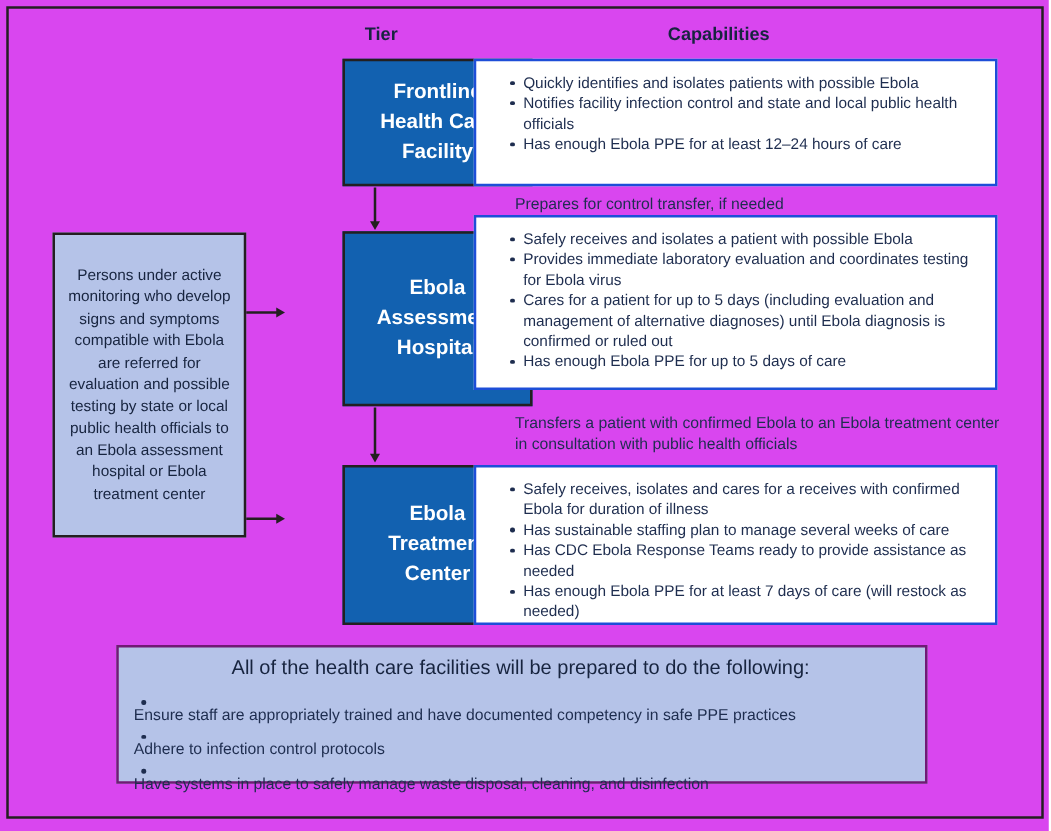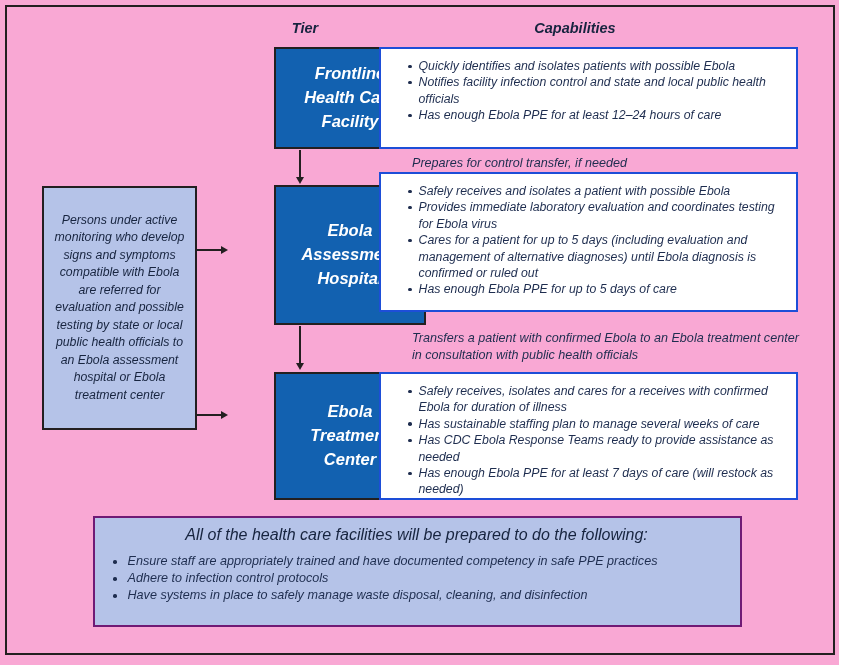--- a/index.html
+++ b/index.html
@@ -1,18 +1,18 @@
 <!DOCTYPE html>
 <html><head>
 <meta charset="utf-8">
 <style>
   html,body{margin:0;padding:0;background:#ffffff;}
   .canvas{
-    position:relative;width:839px;height:665px;background:#f9a8d4;overflow:hidden;
-    font-family:"Liberation Sans","DejaVu Sans",sans-serif;color:#1e2d4f;font-style:italic;
+    position:relative;width:839px;height:665px;background:#d946ef;overflow:hidden;
+    font-family:"Liberation Sans","DejaVu Sans",sans-serif;color:#1e2d4f;
   }
   .frame{position:absolute;left:5px;top:5px;width:826px;height:646px;border:2px solid #231f20;}
   .col-header{position:absolute;top:20px;font-size:14.5px;font-weight:bold;text-align:center;color:#17243f;}
   .tier-box{
     position:absolute;left:242px;width:152px;background:#1261b0;border:2px solid #231f20;
     display:flex;align-items:center;justify-content:center;box-sizing:border-box;margin-left:32px;
   }
   .tier-label{
     color:#ffffff;font-size:16.5px;font-weight:bold;line-height:1.45;text-align:center;max-width:118px;
   }
@@ -30,21 +30,21 @@
   .note-box{
     position:absolute;left:42px;top:186px;width:155px;height:244px;background:#b5c3e8;
     border:2px solid #231f20;box-sizing:border-box;display:flex;align-items:center;justify-content:center;
   }
   .note-text{font-size:12.3px;line-height:1.42;text-align:center;padding:4px 7px;color:#17243f;}
   .footer-box{
     position:absolute;left:93px;top:516px;width:649px;height:111px;background:#b5c3e8;
     border:2px solid #701a75;box-sizing:border-box;padding:7px 14px 0 12px;
   }
   .footer-title{font-size:16px;text-align:center;color:#17243f;margin:1px 0 9px 0;}
-  .footer-box .bullet-item{font-size:12.6px;line-height:17px;}
+  .footer-box .bullet-item{font-size:12.6px;line-height:17px;flex-direction:column;}
   .footer-box .bullet-dot{margin:7px 11px 0 6px;}
   
   .arrow-v{position:absolute;width:1.6px;background:#231f20;}
   .arrow-h{position:absolute;height:1.6px;background:#231f20;}
   .head-down{
     position:absolute;width:0;height:0;border-left:4px solid transparent;
     border-right:4px solid transparent;border-top:7px solid #231f20;
   }
   .head-right{
     position:absolute;width:0;height:0;border-top:4px solid transparent;

